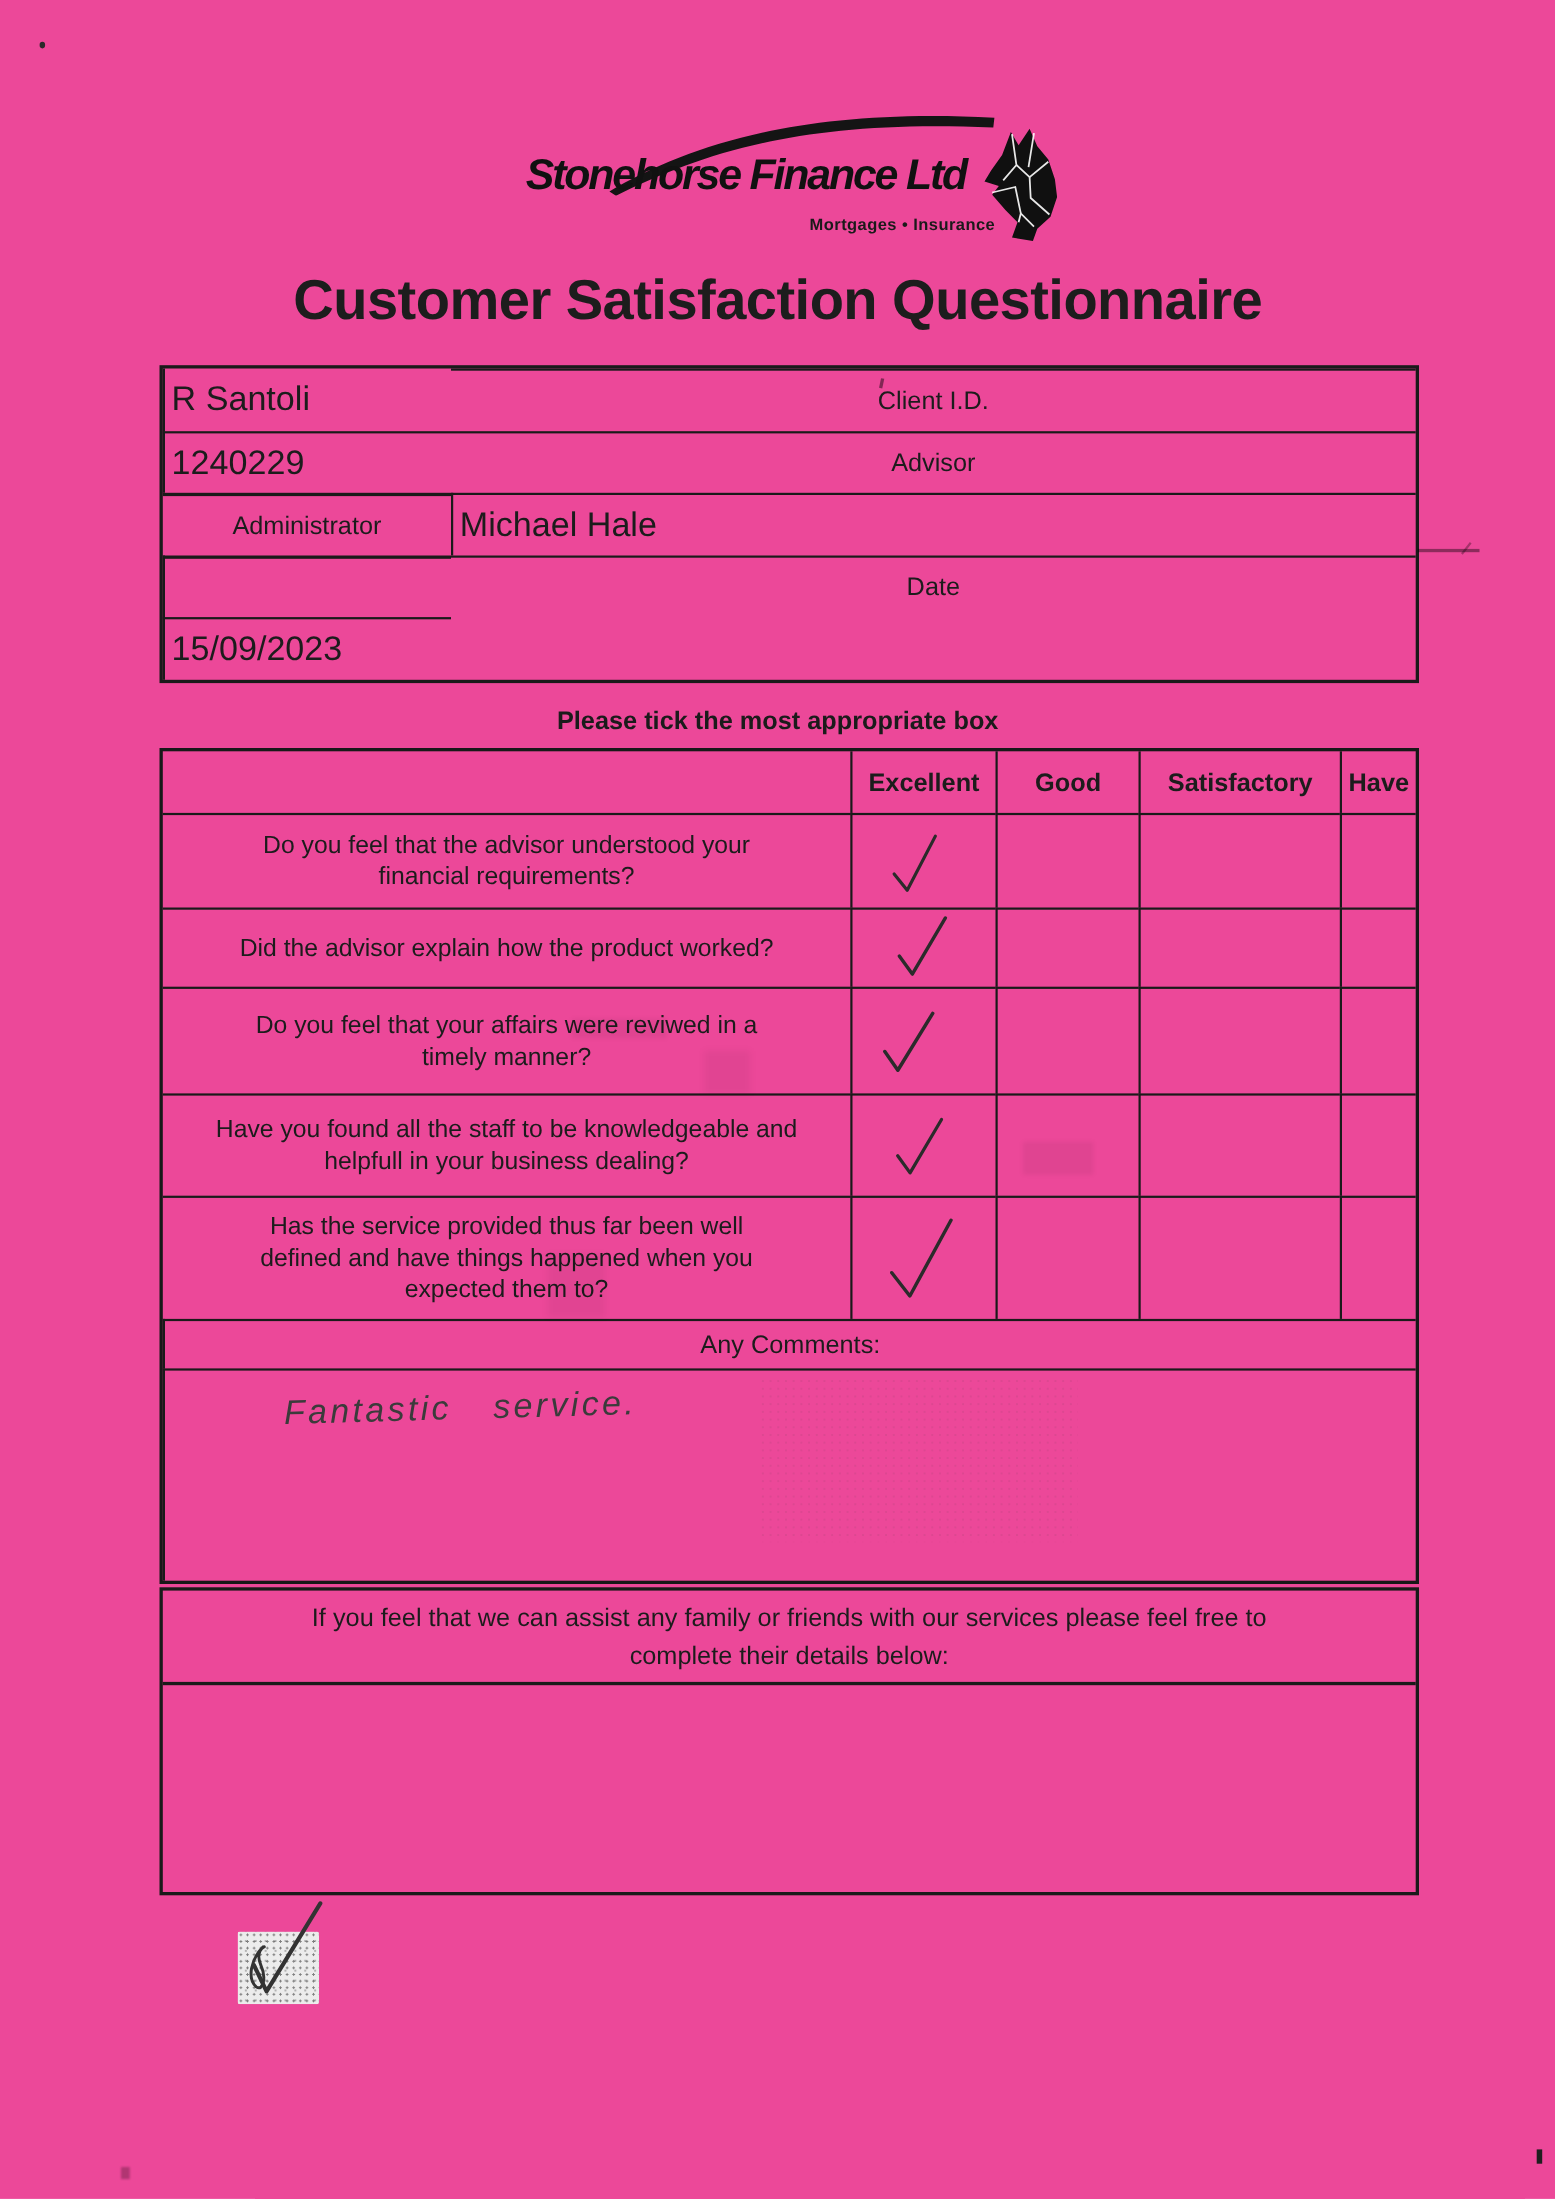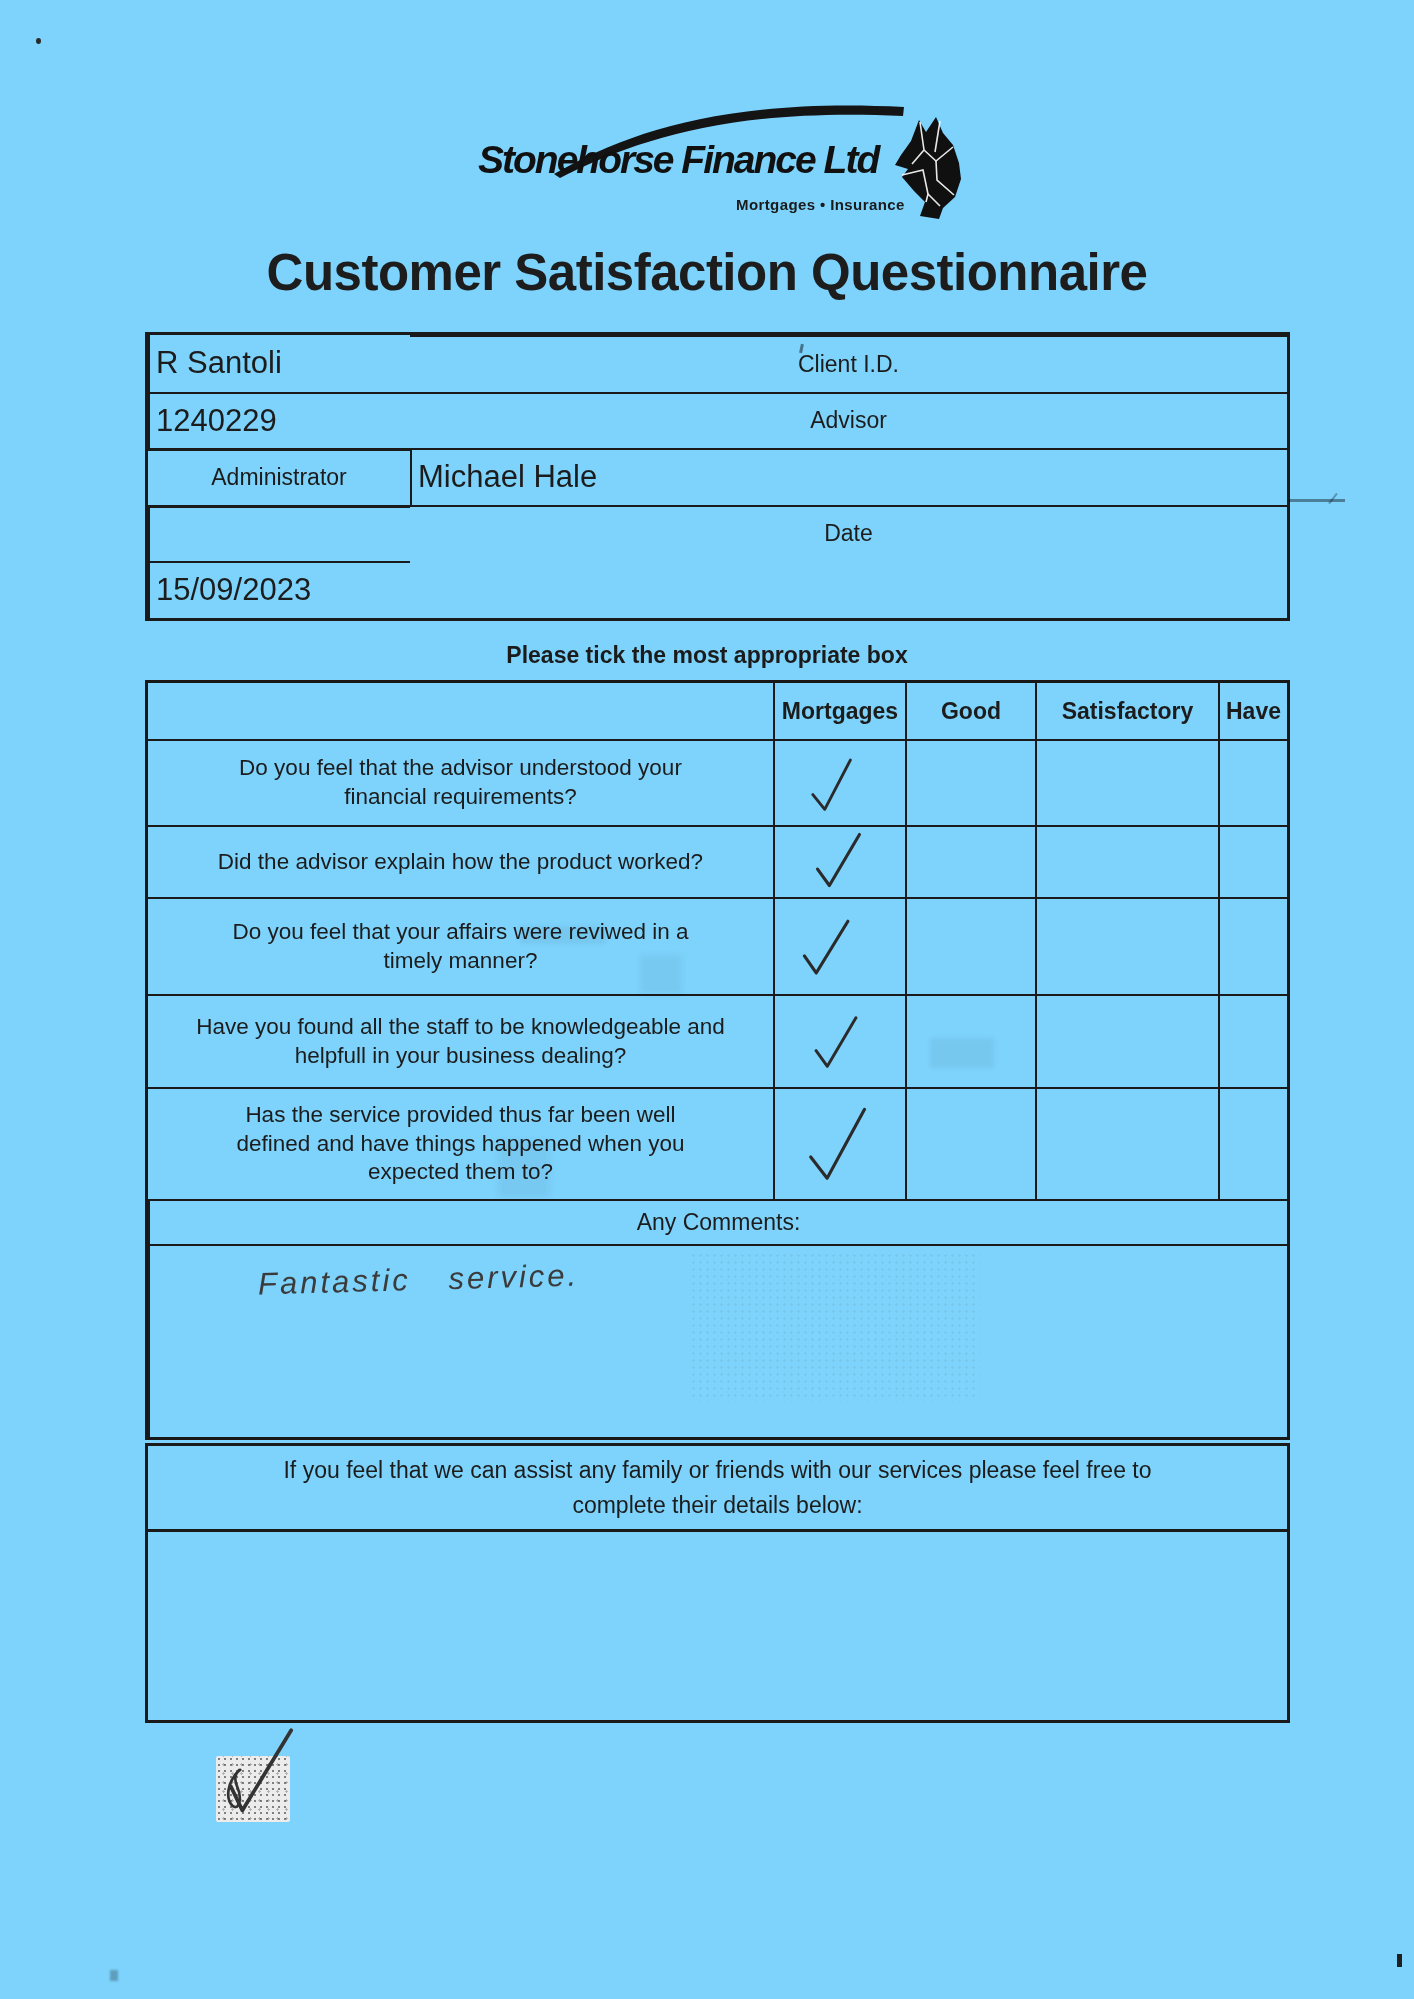--- a/index.html
+++ b/index.html
@@ -1,17 +1,17 @@
 <!DOCTYPE html>
 <html><head>
 <meta charset="utf-8">
 <style>
   html,body { margin:0; padding:0; background:#ffffff; }
   .page {
-    position:relative; width:1414px; height:1999px; background:#7dd3fc;
+    position:relative; width:1414px; height:1999px; background:#ec4899;
     font-family:"Liberation Sans", sans-serif; color:#1c1c1c; overflow:hidden;
   }
 
   
   .logo-swoosh { position:absolute; left:552px; top:94px; width:356px; height:84px; }
   .logo-company {
     position:absolute; left:478px; top:138px; width:420px;
     font-size:39px; font-weight:700; font-style:italic; letter-spacing:-2px;
     color:#111; white-space:nowrap;
   }
@@ -161,21 +161,21 @@
     <div class="ct-cell ct-value ct-thick"></div>
     <div class="ct-cell ct-label">Date</div>
     <div class="ct-cell ct-value">15/09/2023</div>
   </div>
 
   <div class="survey-instruction">Please tick the most appropriate box</div>
 
   <div class="survey-table">
 
     <div class="sv-cell sv-h no-top no-left"></div>
-    <div class="sv-cell sv-h no-top">Mortgages</div>
+    <div class="sv-cell sv-h no-top">Excellent</div>
     <div class="sv-cell sv-h no-top">Good</div>
     <div class="sv-cell sv-h no-top">Satisfactory</div>
     <div class="sv-cell sv-h no-top">Have</div>
 
     <div class="sv-cell sv-q no-left">
         <span class="qtext qw1">Do you feel that the advisor understood your financial requirements?</span>
       </div>
     <div class="sv-cell">
         <svg class="tick tick-0" viewBox="0 0 60 68" style="display: block;">
           <path d="M7,44 L20,62 L53,6"></path>

